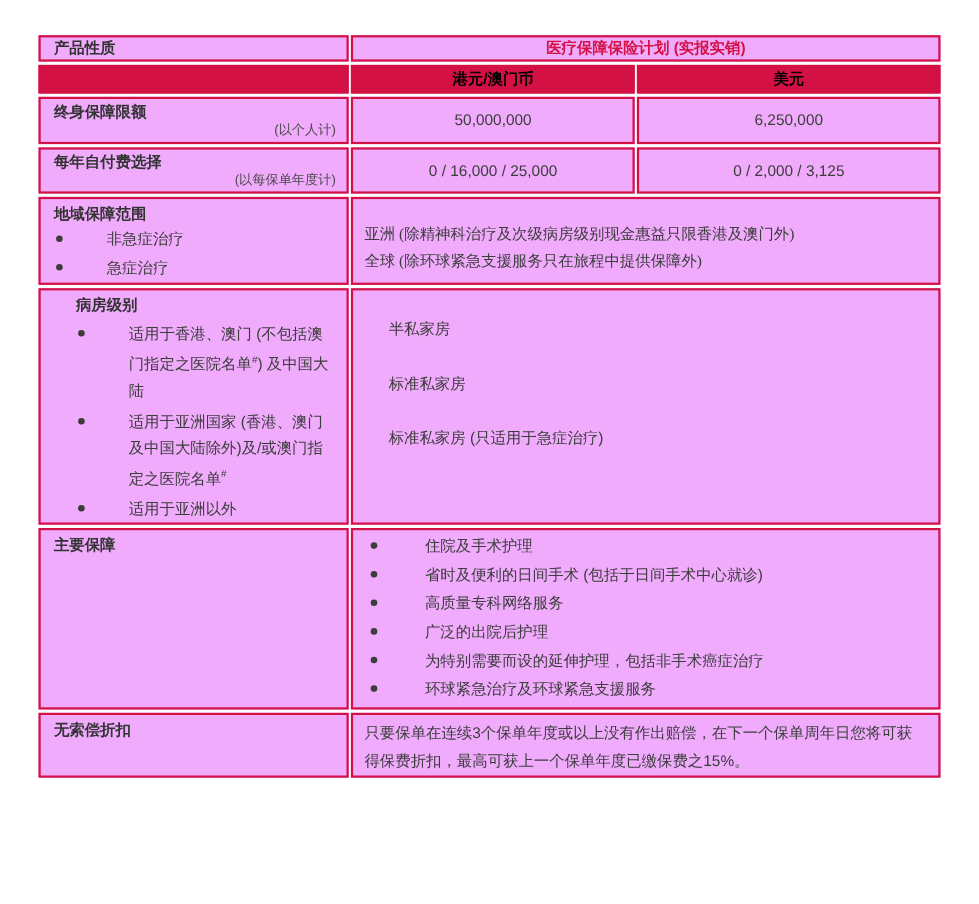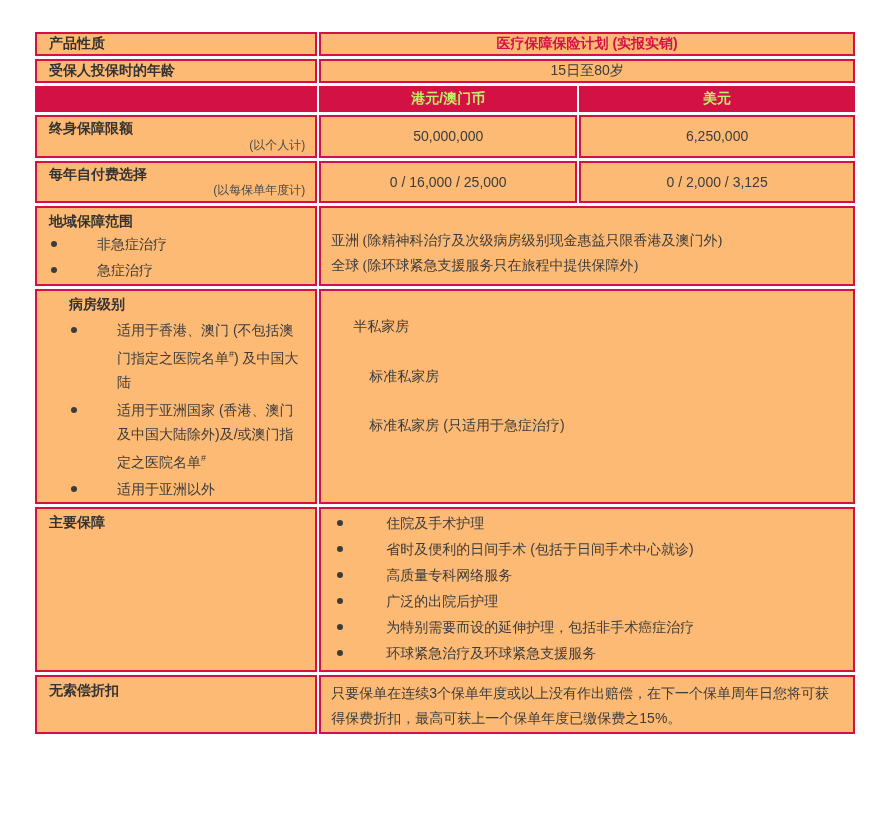--- a/index.html
+++ b/index.html
@@ -23,40 +23,40 @@
     table-layout: fixed;
     border-collapse: separate;
     border-spacing: 2px 3px;
     margin-top: 17px;
   }
   col.c-label { width: 34.6%; }
   col.c-hkd   { width: 31.6%; }
   col.c-usd   { width: 33.8%; }
   td {
     border: 2px solid #D31145;
-    background: #fdba74;
+    background: #f0abfc;
     font-size: 14px;
     color: #3c3c3c;
     vertical-align: middle;
     padding: 1px 10px;
   }
   td.label {
     font-weight: bold;
     color: #333333;
     padding-left: 12px;
     text-align: left;
   }
   td.center { text-align: center; }
   td.red-val { color: #D31145; font-weight: bold; }
   tr.simple td { height: 18px; }
   
   tr.currency td {
     background: #D31145;
     border-color: #D31145;
-    color: #bef264;
+    color: #000000;
     font-weight: bold;
     height: 15px;
     padding: 2px 4px;
   }
   
   tr.limit td { height: 34px; }
   tr.limit td.label { line-height: 1.25; padding-top: 3px; padding-bottom: 3px; }
   .sublabel { font-weight: normal; font-size: 12px; color: #4a4a4a; display: block; text-align: right; }
   
   td.top { vertical-align: top; }
@@ -78,21 +78,21 @@
     background: #3c3c3c;
     flex: 0 0 6px;
     margin: 9px 9px 0 2px;
   }
   .geo-label .bullet-line { line-height: 25px; margin-top: 1px; }
   .geo-values { padding-top: 20px; line-height: 25px; font-weight: normal; }
   .geo-values div { white-space: nowrap; font-family: Liberation Serif, serif; }
   .ward-label .bullet-line { line-height: 24px; margin-top: 4px; }
   .ward-values { padding-top: 23px; font-weight: normal; }
   .ward-values .wv { line-height: 24px; }
-  .ward-values .wv + .wv { margin-top: 26px; margin-left: 16px; }
+  .ward-values .wv + .wv { margin-top: 26px; }
   .ward-values .wv.gap2 { margin-top: 25px; }
   sup { font-size: 9px; }
   .benefits-list { padding-top: 3px; padding-left: 4px; }
   .benefits-list .bullet-line { line-height: 20px; margin-bottom: 6px; }
   .benefits-list .dot { margin-top: 7px; margin-right: 12px; }
   .discount-text {
     font-weight: normal;
     line-height: 25px;
     padding-top: 3px;
     padding-right: 6px;
@@ -109,24 +109,20 @@
       <col class="c-label">
         <col class="c-hkd">
         <col class="c-usd">
     </colgroup>
     <tbody>
 
       <tr class="simple">
         <td class="label">产品性质</td>
         <td class="center red-val" colspan="2">医疗保障保险计划 (实报实销)</td>
       </tr>
-      <tr class="simple">
-        <td class="label">受保人投保时的年龄</td>
-        <td class="center" colspan="2">15日至80岁</td>
-      </tr>
 
       <tr class="currency">
         <td></td>
         <td class="center">港元/澳门币</td>
         <td class="center">美元</td>
       </tr>
 
       <tr class="limit">
         <td class="label">
           <span>终身保障限额</span>

